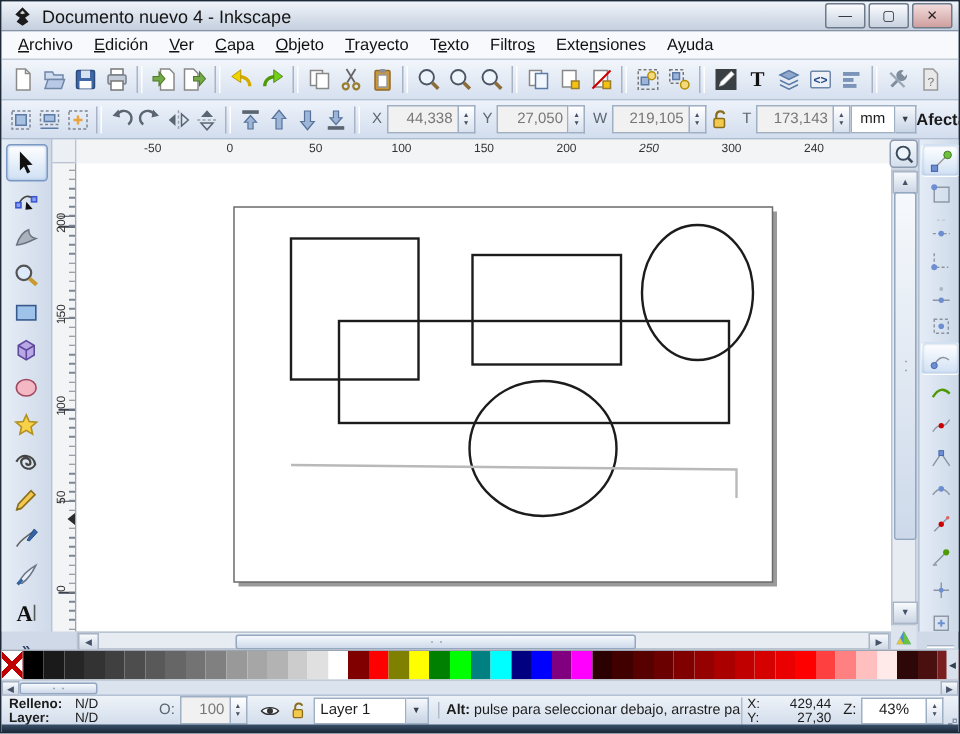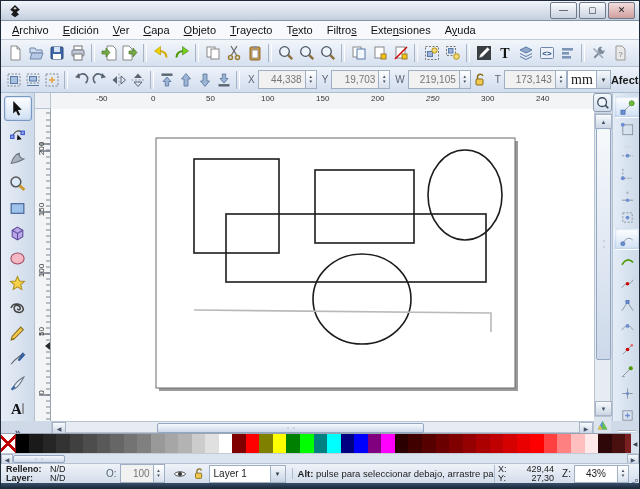--- a/index.html
+++ b/index.html
@@ -31,22 +31,22 @@
   .tbtn{width:21px;height:22px;display:flex;align-items:center;justify-content:center;flex:none;}
   .optbar .tbtn{width:19px;}
   .tbtn svg{width:16px;height:16px;}
   .tsep{width:2px;height:18px;border-left:1px solid #a8b4c6;border-right:1px solid #fdfdfd;margin:0 3px;flex:none;}
   .fldlbl{color:#5b6673;margin:0 3px 0 5px;flex:none;}
   .fld{height:17px;background:#f1f1f1;border:1px solid #9fb0c4;display:flex;align-items:center;
        justify-content:flex-end;padding:0 3px;color:#767676;font-size:10px;flex:none;}
   .spin{width:10px;height:17px;border:1px solid #9fb0c4;border-left:none;flex:none;
         background:linear-gradient(#ffffff,#d8e1ee);display:flex;flex-direction:column;
         align-items:center;justify-content:center;font-size:4.5px;line-height:4.5px;color:#445062;}
-  .unit{width:28px;height:17px;background:#fff;border:1px solid #9fb0c4;font-size:14px;color:#1a1a1a;
-        display:flex;align-items:center;justify-content:center;flex:none;font-family:Liberation Serif, serif;}
+  .unit{width:28px;height:17px;background:#fff;border:1px solid #9fb0c4;font-size:10px;color:#1a1a1a;
+        display:flex;align-items:center;justify-content:center;flex:none;}
   .unit-dd{width:13px;height:17px;border:1px solid #9fb0c4;border-left:none;flex:none;
            background:linear-gradient(#f5f8fc,#c8d4e4);display:flex;align-items:center;justify-content:center;
            font-size:6px;color:#33404f;}
   .affect{font-weight:bold;font-size:11px;color:#1a1a1a;margin-left:auto;flex:none;}
 
   
   .toolbox{left:0;top:92px;width:34px;height:328px;background:linear-gradient(90deg,#e6edf6,#cfdae9);
            border-right:1px solid #b4c2d4;display:flex;flex-direction:column;align-items:center;padding-top:3px;}
   .toolbtn{width:26px;height:23px;display:flex;align-items:center;justify-content:center;border-radius:3px;flex:none;border:1px solid transparent;}
   .toolbtn svg{width:17px;height:17px;}
@@ -137,20 +137,21 @@
 
 <div class="win">
 
   <div class="abs titlebar">
     <span class="sicon">
       <svg viewBox="0 0 16 16">
           <path d="M8 1l5.5 5.5L10 9l2.5 3L8 15l-4.5-3L6 9 2.5 6.5z" fill="#1b1b1b"></path>
           <path d="M6 5.5l2-2 2 2-2 .7z" fill="#fff" opacity=".8"></path>
         </svg>
     </span>
+    <span class="title">Documento nuevo 4 - Inkscape</span>
     <span class="winbtns">
       <span class="winbtn">—</span>
       <span class="winbtn">▢</span>
       <span class="winbtn close">✕</span>
     </span>
   </div>
 
   <div class="abs menubar" id="menubar">
       <span class="menu-item"><u>A</u>rchivo</span>
       <span class="menu-item"><u>E</u>dición</span>
@@ -412,21 +413,21 @@
         </span>
         <span class="tsep"></span>
       </span>
     <span class="fldlbl">X</span>
     <span class="fld" style="width:40px">44,338</span>
     <span class="spin">
         <span>▲</span>
         <span>▼</span>
       </span>
     <span class="fldlbl">Y</span>
-    <span class="fld" style="width:40px">19,703</span>
+    <span class="fld" style="width:40px">27,050</span>
     <span class="spin">
         <span>▲</span>
         <span>▼</span>
       </span>
     <span class="fldlbl">W</span>
     <span class="fld" style="width:44px">219,105</span>
     <span class="spin">
         <span>▲</span>
         <span>▼</span>
       </span>

